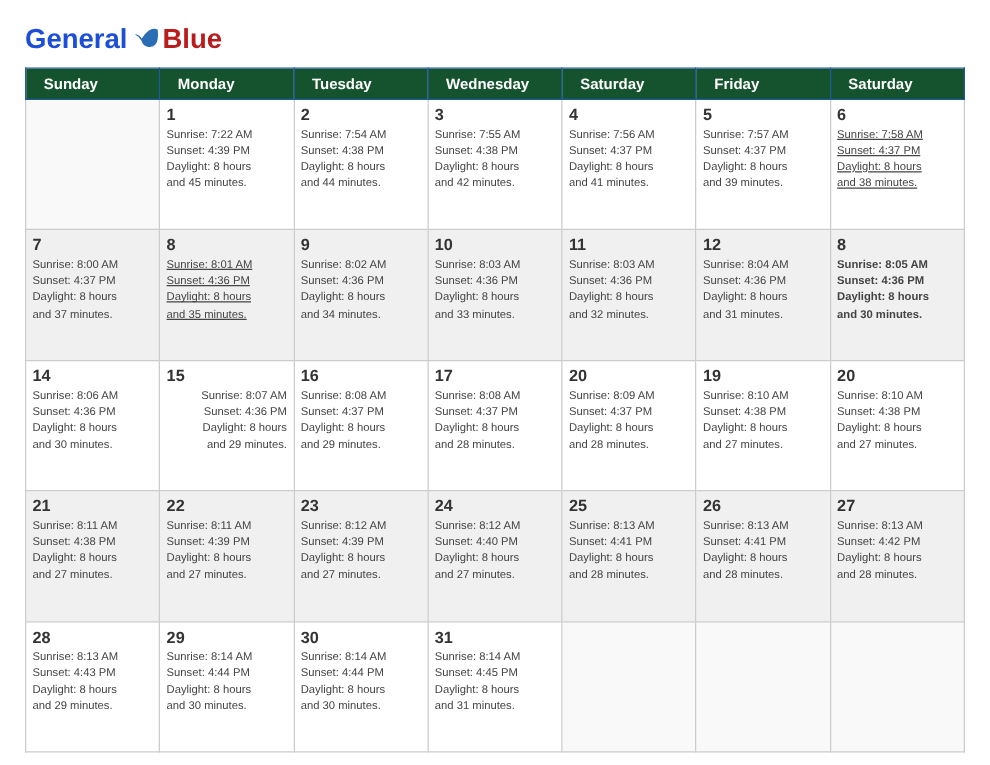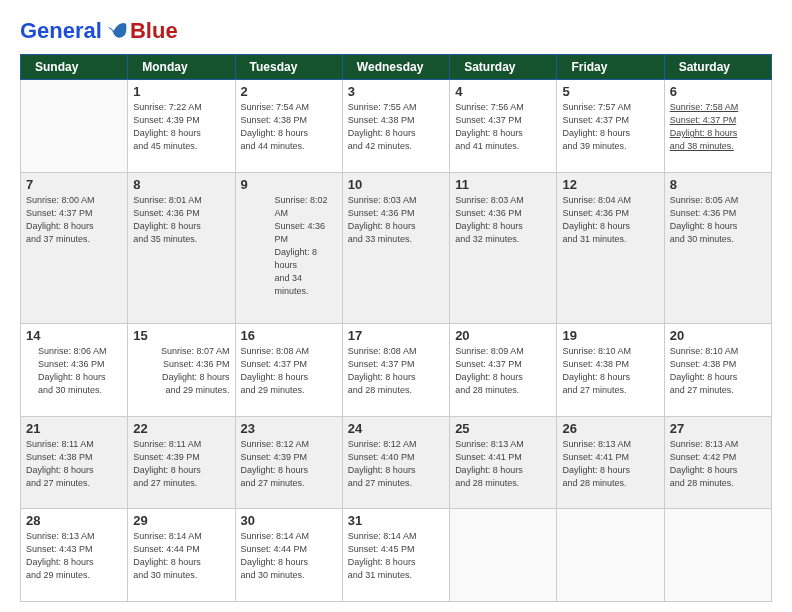--- a/index.html
+++ b/index.html
@@ -181,28 +181,28 @@
         <tr class="row-shaded">
           <td>
             <span class="day-num">7</span>
             <div class="day-info" style="white-space: pre-line;">Sunrise: 8:00 AM
 Sunset: 4:37 PM
 Daylight: 8 hours
 and 37 minutes.</div>
           </td>
           <td>
             <span class="day-num">8</span>
-            <div class="day-info" style="white-space: pre-line;">Sunrise: 8:01 AM
+            <div class="day-info" style="white-space: pre-line; text-decoration: underline;">Sunrise: 8:01 AM
 Sunset: 4:36 PM
 Daylight: 8 hours
 and 35 minutes.</div>
           </td>
           <td>
             <span class="day-num">9</span>
-            <div class="day-info" style="white-space: pre-line; margin-left: 34px;">Sunrise: 8:02 AM
+            <div class="day-info" style="white-space: pre-line;">Sunrise: 8:02 AM
 Sunset: 4:36 PM
 Daylight: 8 hours
 and 34 minutes.</div>
           </td>
           <td>
             <span class="day-num">10</span>
             <div class="day-info" style="white-space: pre-line;">Sunrise: 8:03 AM
 Sunset: 4:36 PM
 Daylight: 8 hours
 and 33 minutes.</div>
@@ -216,30 +216,30 @@
           </td>
           <td>
             <span class="day-num">12</span>
             <div class="day-info" style="white-space: pre-line;">Sunrise: 8:04 AM
 Sunset: 4:36 PM
 Daylight: 8 hours
 and 31 minutes.</div>
           </td>
           <td>
             <span class="day-num">8</span>
-            <div class="day-info" style="white-space: pre-line;">Sunrise: 8:05 AM
+            <div class="day-info" style="white-space: pre-line; font-weight: bold;">Sunrise: 8:05 AM
 Sunset: 4:36 PM
 Daylight: 8 hours
 and 30 minutes.</div>
           </td>
         </tr>
         <tr>
           <td>
             <span class="day-num">14</span>
-            <div class="day-info" style="white-space: pre-line; margin-left: 12px;">Sunrise: 8:06 AM
+            <div class="day-info" style="white-space: pre-line;">Sunrise: 8:06 AM
 Sunset: 4:36 PM
 Daylight: 8 hours
 and 30 minutes.</div>
           </td>
           <td>
             <span class="day-num">15</span>
             <div class="day-info" style="white-space: pre-line; text-align: right;">Sunrise: 8:07 AM
 Sunset: 4:36 PM
 Daylight: 8 hours
 and 29 minutes.</div>

